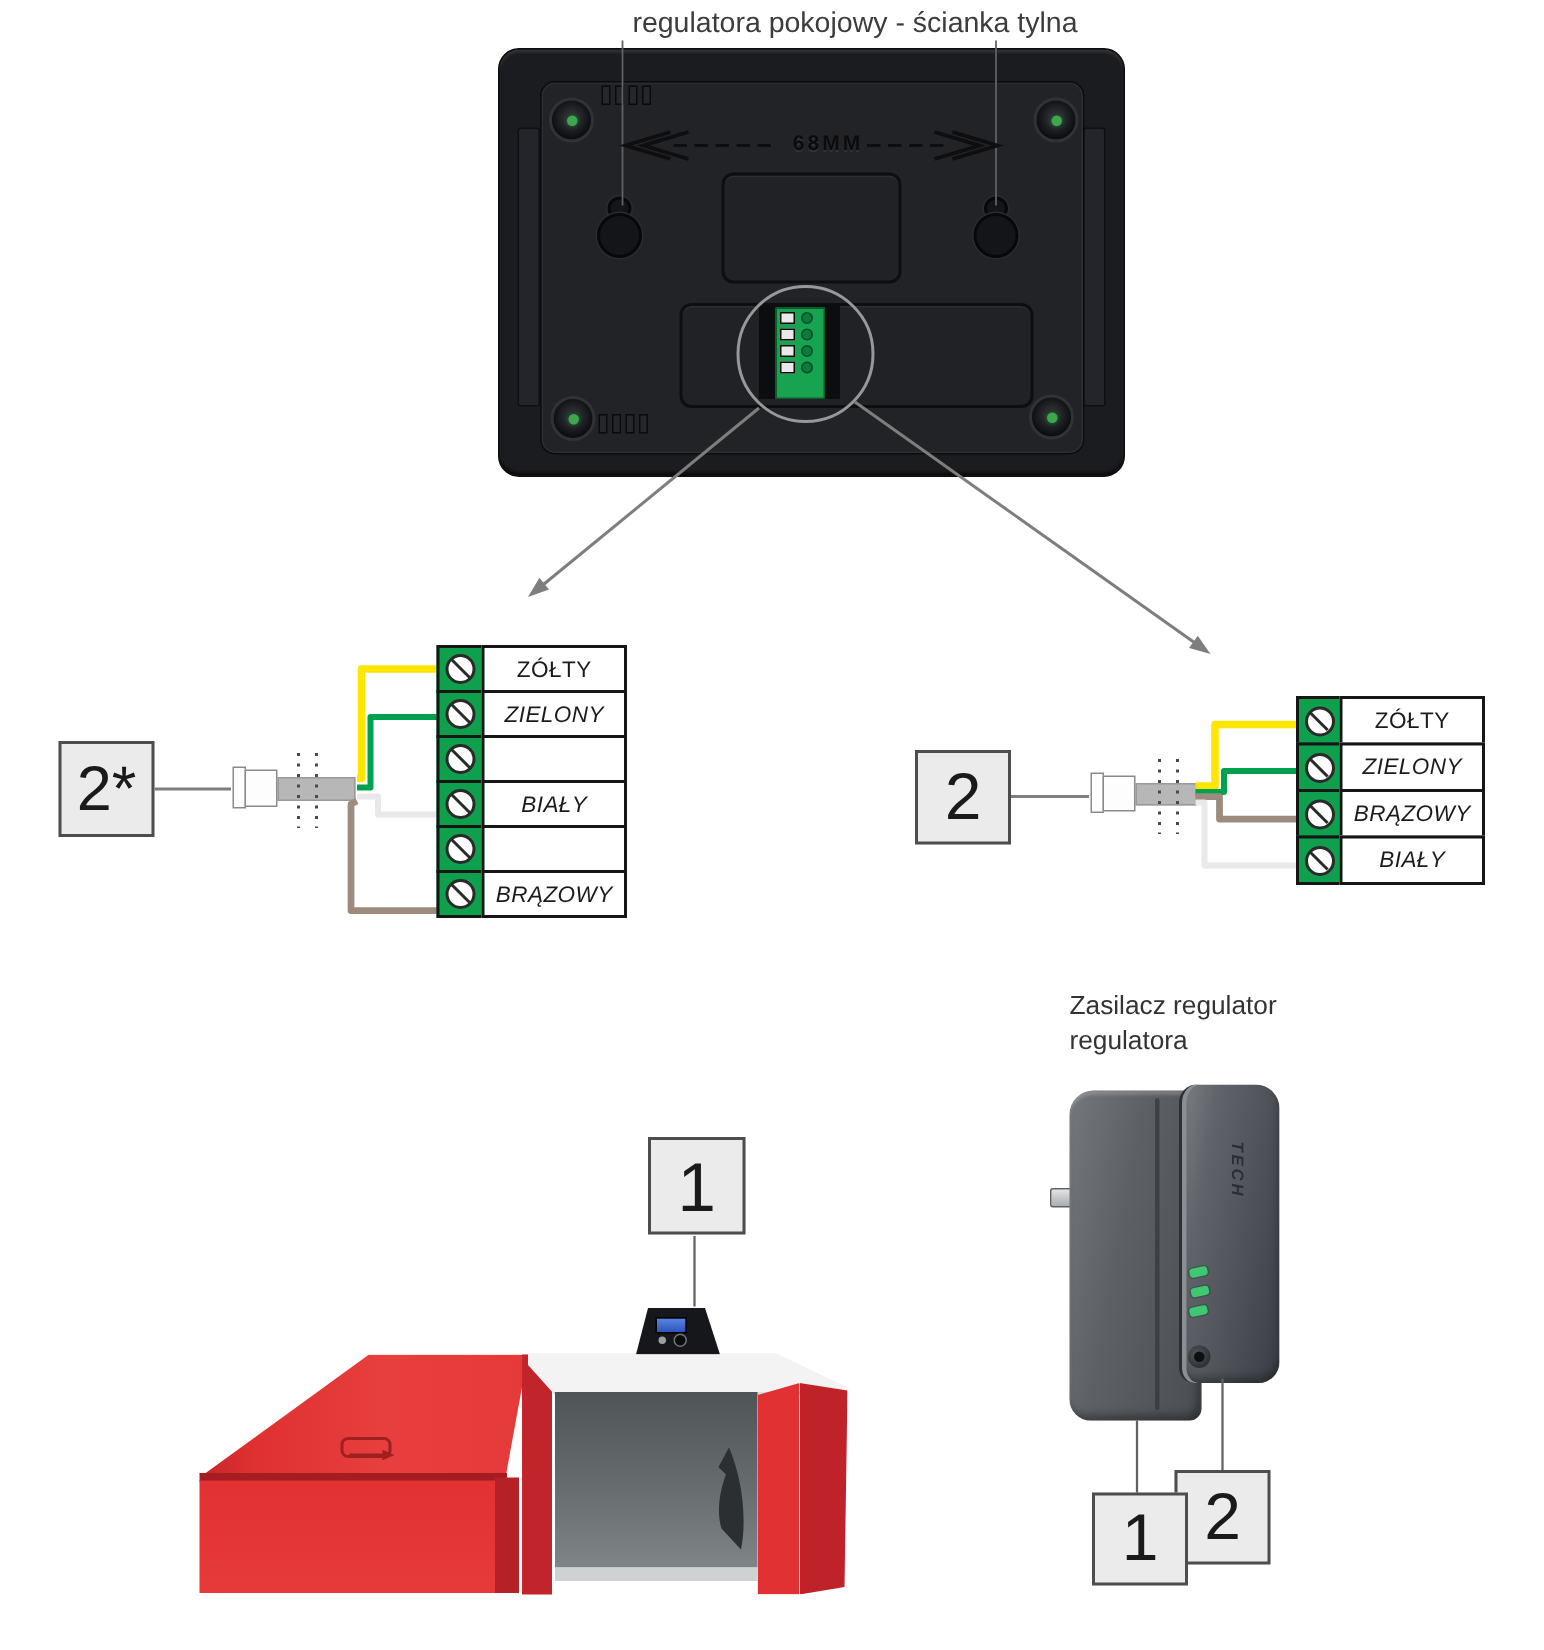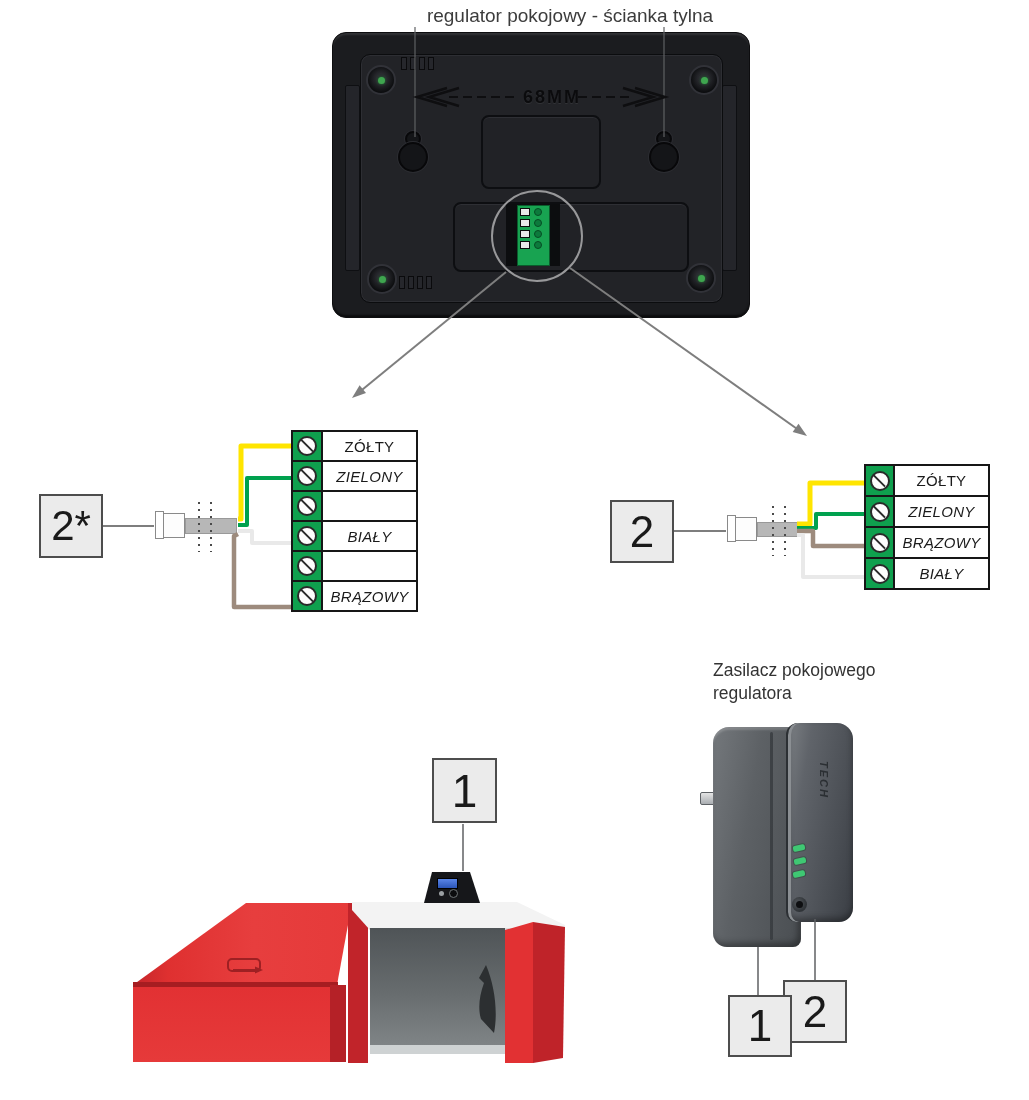--- a/index.html
+++ b/index.html
@@ -20,21 +20,21 @@
   .screw{width:26px;height:26px;border-radius:50%;background:radial-gradient(circle at 50% 45%, #2a2b30 25%, #0c0d0f 70%);
          border:2px solid #313238;z-index:12;}
   .screw i{position:absolute;left:50%;top:50%;width:7px;height:7px;margin:-3.5px 0 0 -3.5px;border-radius:50%;
            background:#3fa54f;box-shadow:0 0 3px #1d7a33;}
   .vents{display:flex;gap:3px;z-index:12;}
   .vents b{display:block;width:4px;height:11px;background:#26272c;border:1px solid #0a0a0c;}
   .keyhole-s{width:12px;height:12px;border-radius:50%;background:#141518;border:2px solid #08080a;
              box-shadow:0 0 0 1px #2b2c31;z-index:12;}
   .keyhole-b{width:26px;height:26px;border-radius:50%;background:#141518;border:2px solid #08080a;
              box-shadow:0 0 0 1px #2b2c31;z-index:12;}
-  .dim-text{left:520px;top:87px;width:64px;text-align:center;font-size:18px;font-weight:bold;letter-spacing:2px;
+  .dim-text{left:520px;top:87px;width:64px;text-align:center;font-size:14px;font-weight:bold;letter-spacing:2px;
             color:#0b0b0d;text-shadow:0 1px 0 rgba(255,255,255,.07);z-index:13;}
   .recess{border:2px solid #0d0e11;border-radius:8px;background:#212226;z-index:12;
           box-shadow:inset 0 1px 0 #2e2f34;}
   .tbay{left:506px;top:204px;width:54px;height:62px;background:#0c0d0f;z-index:13;}
   .mini-term{left:517px;top:205px;width:33px;height:61px;z-index:14;background:#18a351;border:1px solid #0a5c2c;box-sizing:border-box;}
   .mini-row{display:flex;align-items:center;height:11px;padding-left:2px;gap:4px;}
   .mini-row b{display:block;width:10px;height:8px;background:#e8e8e8;border:1px solid #0c0c0c;box-sizing:border-box;}
   .mini-row i{display:block;width:6px;height:6px;border-radius:50%;background:#0c7a3c;border:1px solid #064d24;}
 
   
@@ -103,21 +103,21 @@
             background:radial-gradient(circle at 40% 40%,#55595d,#303438 65%);}
   .psu-jack i{position:absolute;left:4px;top:4px;width:7px;height:7px;border-radius:50%;background:#0e0f11;}
 
   svg.overlay{position:absolute;left:0;top:0;z-index:40;pointer-events:none;}
 </style>
 </head>
 <body>
 
 <div class="stage">
 
-  <div class="abs title-top">regulator pokojowy - ścianka tylna</div>
+  <div class="abs title-top">regulatora pokojowy - ścianka tylna</div>
 
   <div class="abs bp-outer"></div>
   <div class="abs bp-tab" style="left:345px;"></div>
   <div class="abs bp-tab" style="left:722px;"></div>
   <div class="abs bp-inner"></div>
 
   <div class="abs screw" style="left:366px;top:65px;">
       <i></i>
     </div>
   <div class="abs screw" style="left:689px;top:65px;">
@@ -182,21 +182,21 @@
   <div class="abs bo bo-sill"></div>
   <div class="abs bo bo-pillarR"></div>
   <div class="abs bo bo-sideR"></div>
   <div class="abs controller">
     <div class="abs ctrl-screen"></div>
     <div class="abs ctrl-knob1"></div>
     <div class="abs ctrl-knob2"></div>
   </div>
 
   <div class="abs psu-title">
-    <div>Zasilacz pokojowego</div>
+    <div>Zasilacz regulator</div>
     <div>regulatora</div>
   </div>
   <div class="abs psu">
     <div class="abs psu-pin"></div>
     <div class="abs psu-bodyL"></div>
     <div class="abs psu-groove"></div>
     <div class="abs psu-bodyR"></div>
     <div class="abs psu-brand">TECH</div>
     <div class="abs psu-led" style="left:103px;top:125px;"></div>
     <div class="abs psu-led" style="left:104px;top:138px;"></div>

